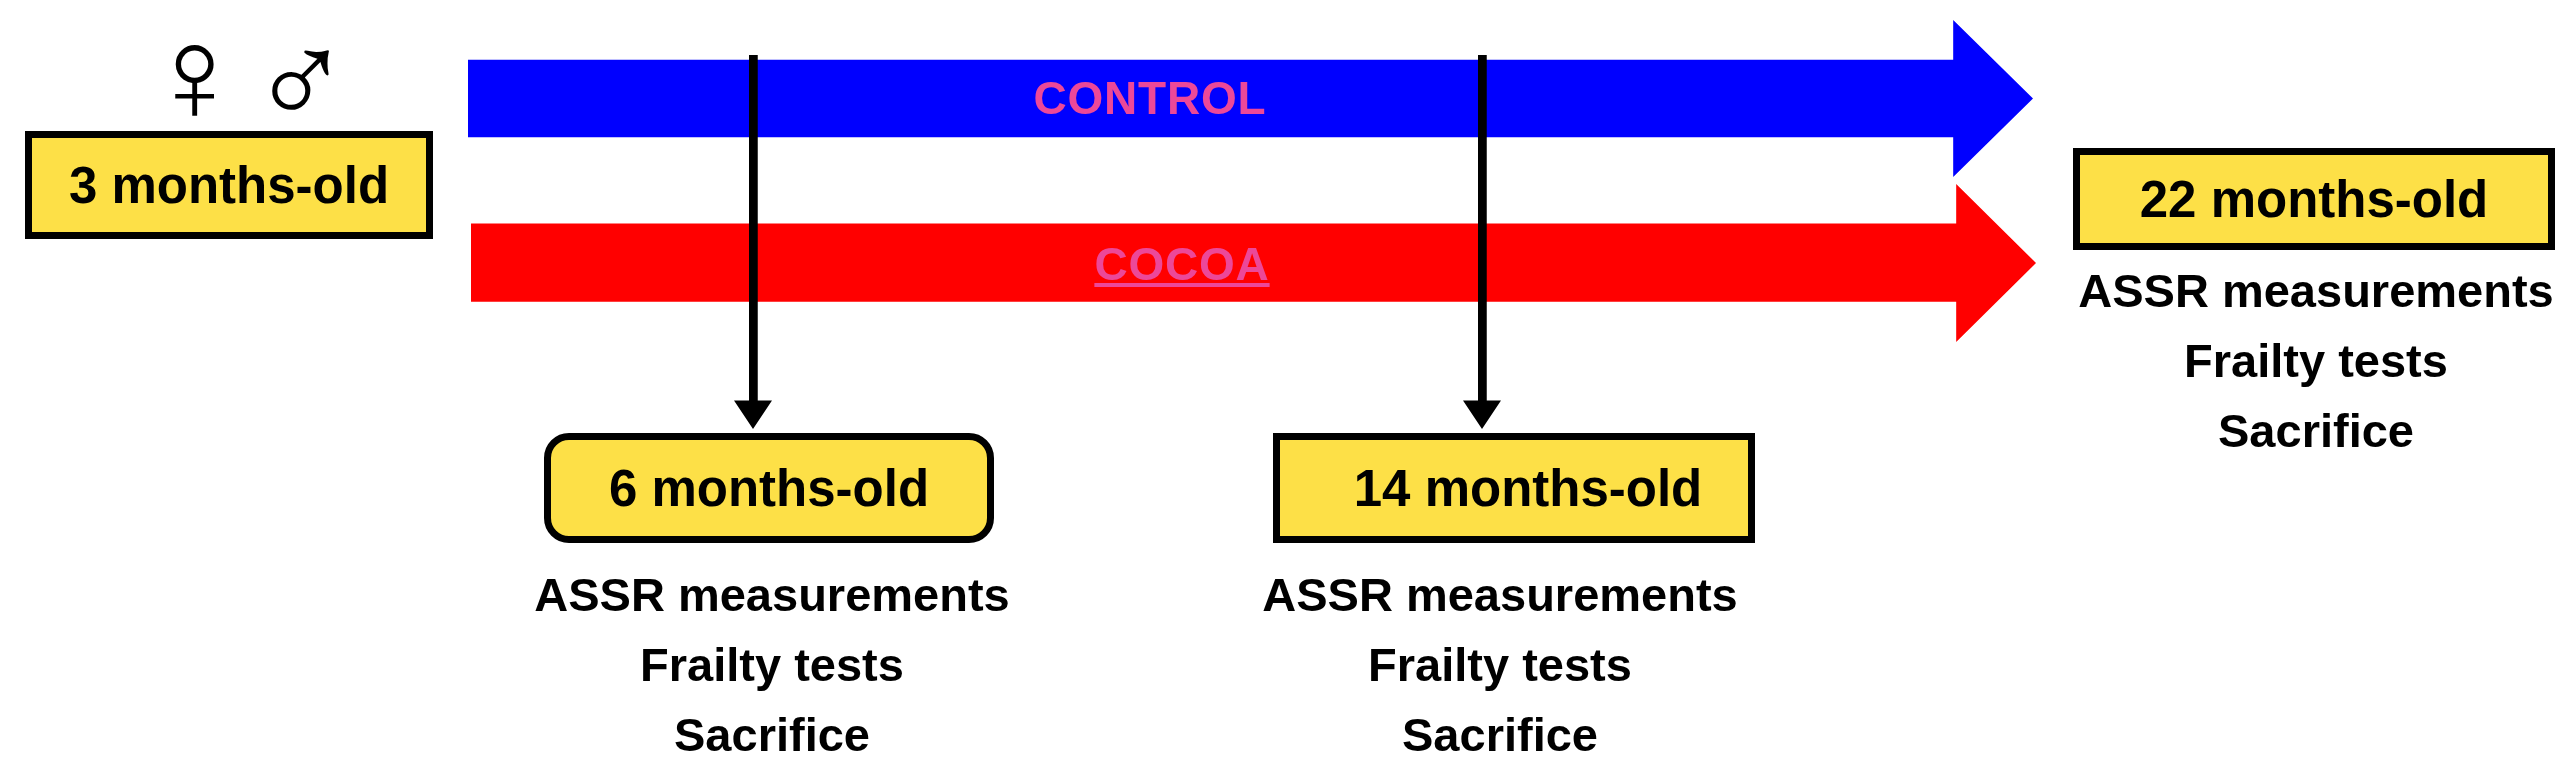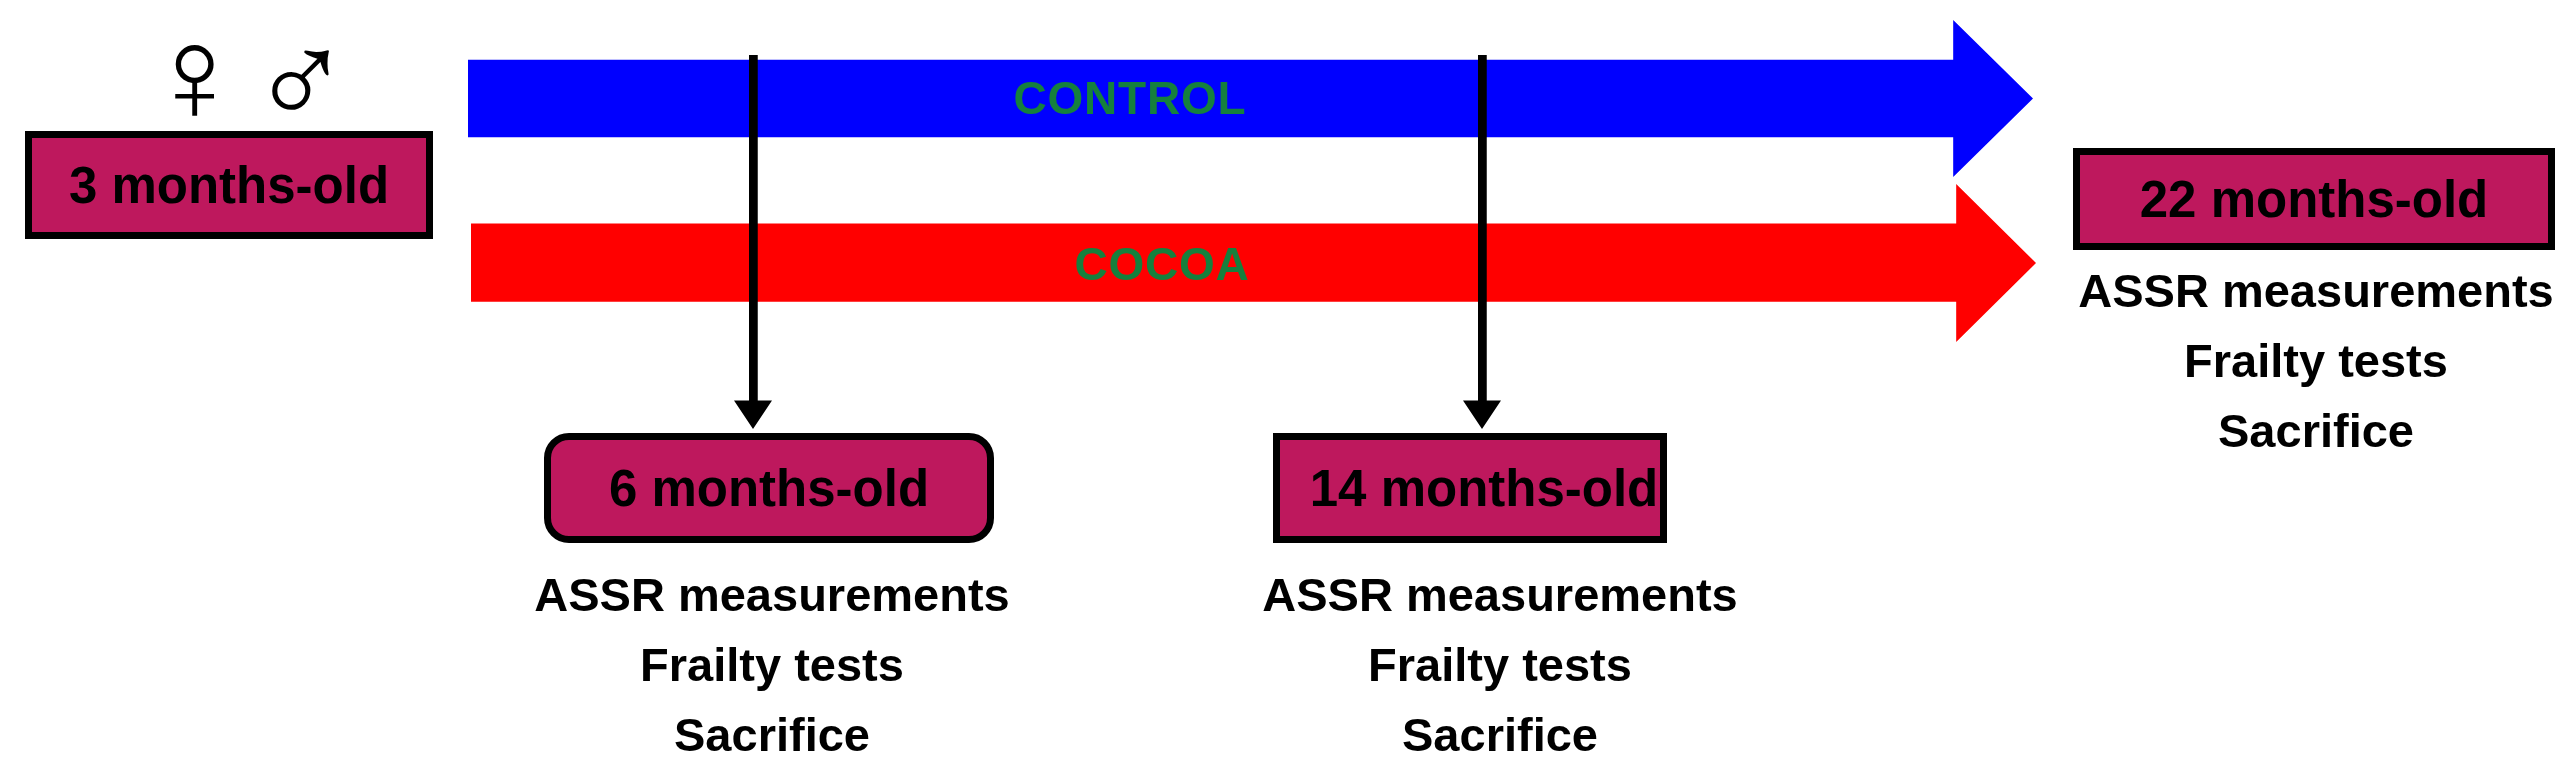--- a/index.html
+++ b/index.html
@@ -22,53 +22,54 @@
     font-size:135px;
     line-height:157px;
     letter-spacing:4.7px;
     white-space:nowrap;
   }
 
   
   .agebox {
     position:absolute;
     box-sizing:border-box;
-    background:#be185d;
+    background:#fde047;
     border:7.1px solid #000;
     display:flex;
     align-items:center;
     justify-content:center;
     font-size:51px;
     white-space:nowrap;
   }
   #box-3m  { left:25px;   top:131px; width:408px; height:108px; }
   #box-6m  { left:544px;  top:433px; width:450px; height:110px;border-radius:25px; }
-  #box-14m { left:1273px; top:433px; width:394px; height:110px;padding-left:28px; }
+  #box-14m { left:1273px; top:433px; width:482px; height:110px;padding-left:28px; }
   #box-22m { left:2073px; top:148px; width:482px; height:102px; }
 
   
   .harrow { position:absolute; }
   #control-arrow {
     left:468px; top:20px; width:1565px; height:157px;
     clip-path:polygon(0 25.3%, 94.9% 25.3%, 94.9% 0, 100% 50%, 94.9% 100%, 94.9% 74.7%, 0 74.7%);
   }
   #cocoa-arrow {
     left:471px; top:184px; width:1565px; height:158px;
     clip-path:polygon(0 25%, 94.9% 25%, 94.9% 0, 100% 50%, 94.9% 100%, 94.9% 74.5%, 0 74.5%);
   }
   .arrow-label {
     position:absolute;
     transform:translate(-50%,-50%);
-    color:#15803d;
+    color:#ec4899;
     font-size:46px;
     letter-spacing:0.8px;
     white-space:nowrap;
+    margin-left:20px;
   }
   #control-label { left:1130px; top:98px; }
-  #cocoa-label   { left:1162px; top:264px; }
+  #cocoa-label   { left:1162px; top:264px;text-decoration:underline; }
 
   
   .vmarker {
     position:absolute;
     top:55px;
     width:38px;
     height:374px;
     background:#000;
     clip-path:polygon(39.5% 0, 62.5% 0, 62.5% 92.4%, 100% 92.4%, 50% 100%, 0 92.4%, 39.5% 92.4%);
   }

